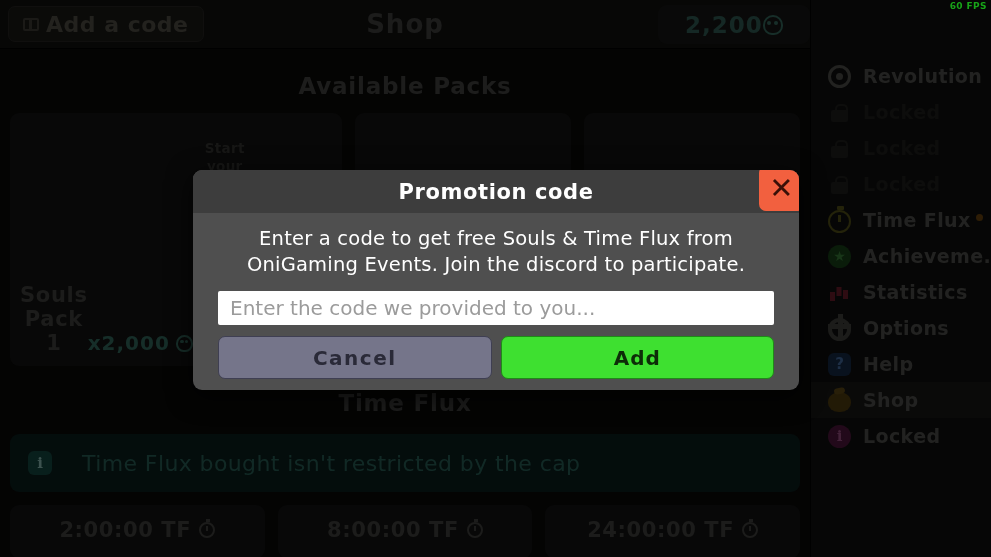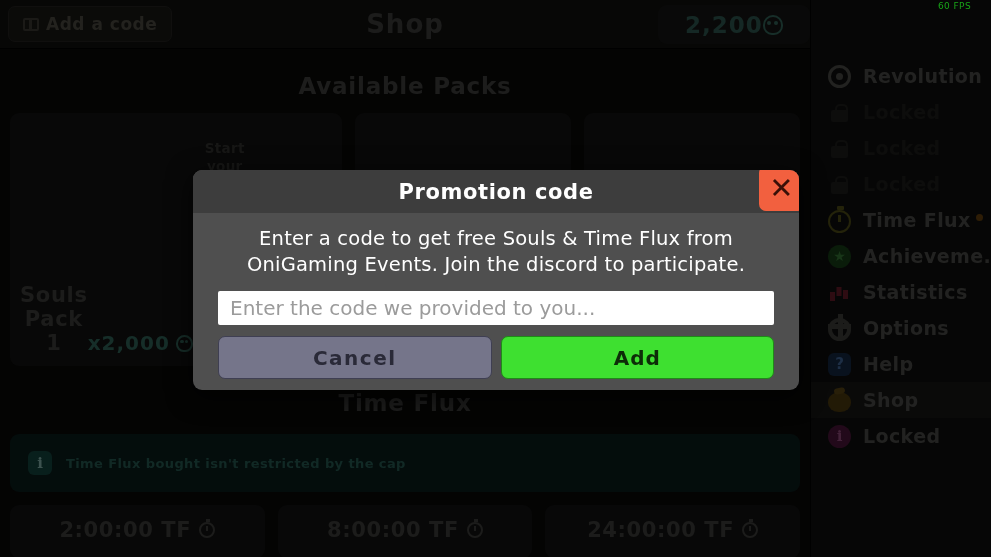--- a/index.html
+++ b/index.html
@@ -17,21 +17,21 @@
   
   .topbar {
     position: absolute; top: 0; left: 0; width: 810px; height: 49px;
     background: #131312; border-bottom: 1px solid #000;
     display: flex; align-items: center; z-index: 5;
   }
   .addcode-btn {
     margin-left: 8px; height: 36px; padding: 0 14px;
     background: #1e1d1a; border: 1px solid #2a2925; border-radius: 7px;
     display: flex; align-items: center; gap: 7px;
-    color: #5c5a50; font-size: 17px; font-weight: bold; letter-spacing: .5px;
+    color: #5c5a50; font-size: 22px; font-weight: bold; letter-spacing: .5px;
     font-family: "DejaVu Sans", sans-serif;
   }
   .ticket-ico { width: 16px; height: 13px; position: relative; flex: 0 0 auto; }
   .ticket-ico:before {
     content:""; position:absolute; inset:0;
     border:2px solid #48463e; border-radius:2px;
   }
   .ticket-ico:after {
     content:""; position:absolute; left:6px; top:2px; width:3px; height:9px;
     background:#48463e;
@@ -51,22 +51,22 @@
     width: 20px; height: 20px; border-radius: 50% 50% 45% 45%;
     border: 2.5px solid #3d7a6d; position: relative;
   }
   .soul-ico:before, .soul-ico:after {
     content:""; position:absolute; top:4px; width:4px; height:4px;
     background:#3d7a6d; border-radius:50%;
   }
   .soul-ico:before { left: 2.5px; }
   .soul-ico:after  { right: 2.5px; }
   .fps {
-    position: absolute; right: 20px; top: 1px;
-    color: #18a318; font-size: 9px; font-weight: normal; letter-spacing: .4px; z-index: 60;
+    position: absolute; right: 4px; top: 1px;
+    color: #18a318; font-size: 9px; font-weight: bold; letter-spacing: .4px; z-index: 60;
   }
 
   
   .content { position: absolute; top: 49px; left: 0; width: 810px; bottom: 0; background: #0b0b0a; }
   .section-head {
     text-align: center; color: #4d4d4b; font-size: 23px; font-weight: bold;
     letter-spacing: .8px; margin-top: 24px;
   }
   .pack-row { display: flex; gap: 13px; padding: 14px 10px 0 10px; }
   .pack {
@@ -94,21 +94,21 @@
   .info-banner {
     margin: 18px 10px 0; height: 58px; border-radius: 9px;
     background: #0d2220; display: flex; align-items: center; gap: 14px; padding: 0 18px;
   }
   .info-ico {
     width: 24px; height: 24px; border-radius: 6px; background: #17514a;
     color: #9fd8d0; font-size: 15px; font-weight: bold;
     display: flex; align-items: center; justify-content: center; flex: 0 0 auto;
     font-family: "DejaVu Serif", serif;
   }
-  .info-text { color: #2e6d63; font-size: 13px; font-weight: bold; letter-spacing: .4px; }
+  .info-text { color: #2e6d63; font-size: 22px; font-weight: normal; letter-spacing: .4px; margin-left: 16px; }
 
   .tf-row { display: flex; gap: 13px; padding: 13px 10px 0; }
   .tf-card {
     flex: 1; background: #161615; border-radius: 9px; padding: 13px 8px 16px;
     text-align: center;
   }
   .tf-name {
     color: #4a4a47; font-size: 21px; font-weight: bold; letter-spacing: .6px;
     display: flex; align-items: center; justify-content: center; gap: 8px;
   }

